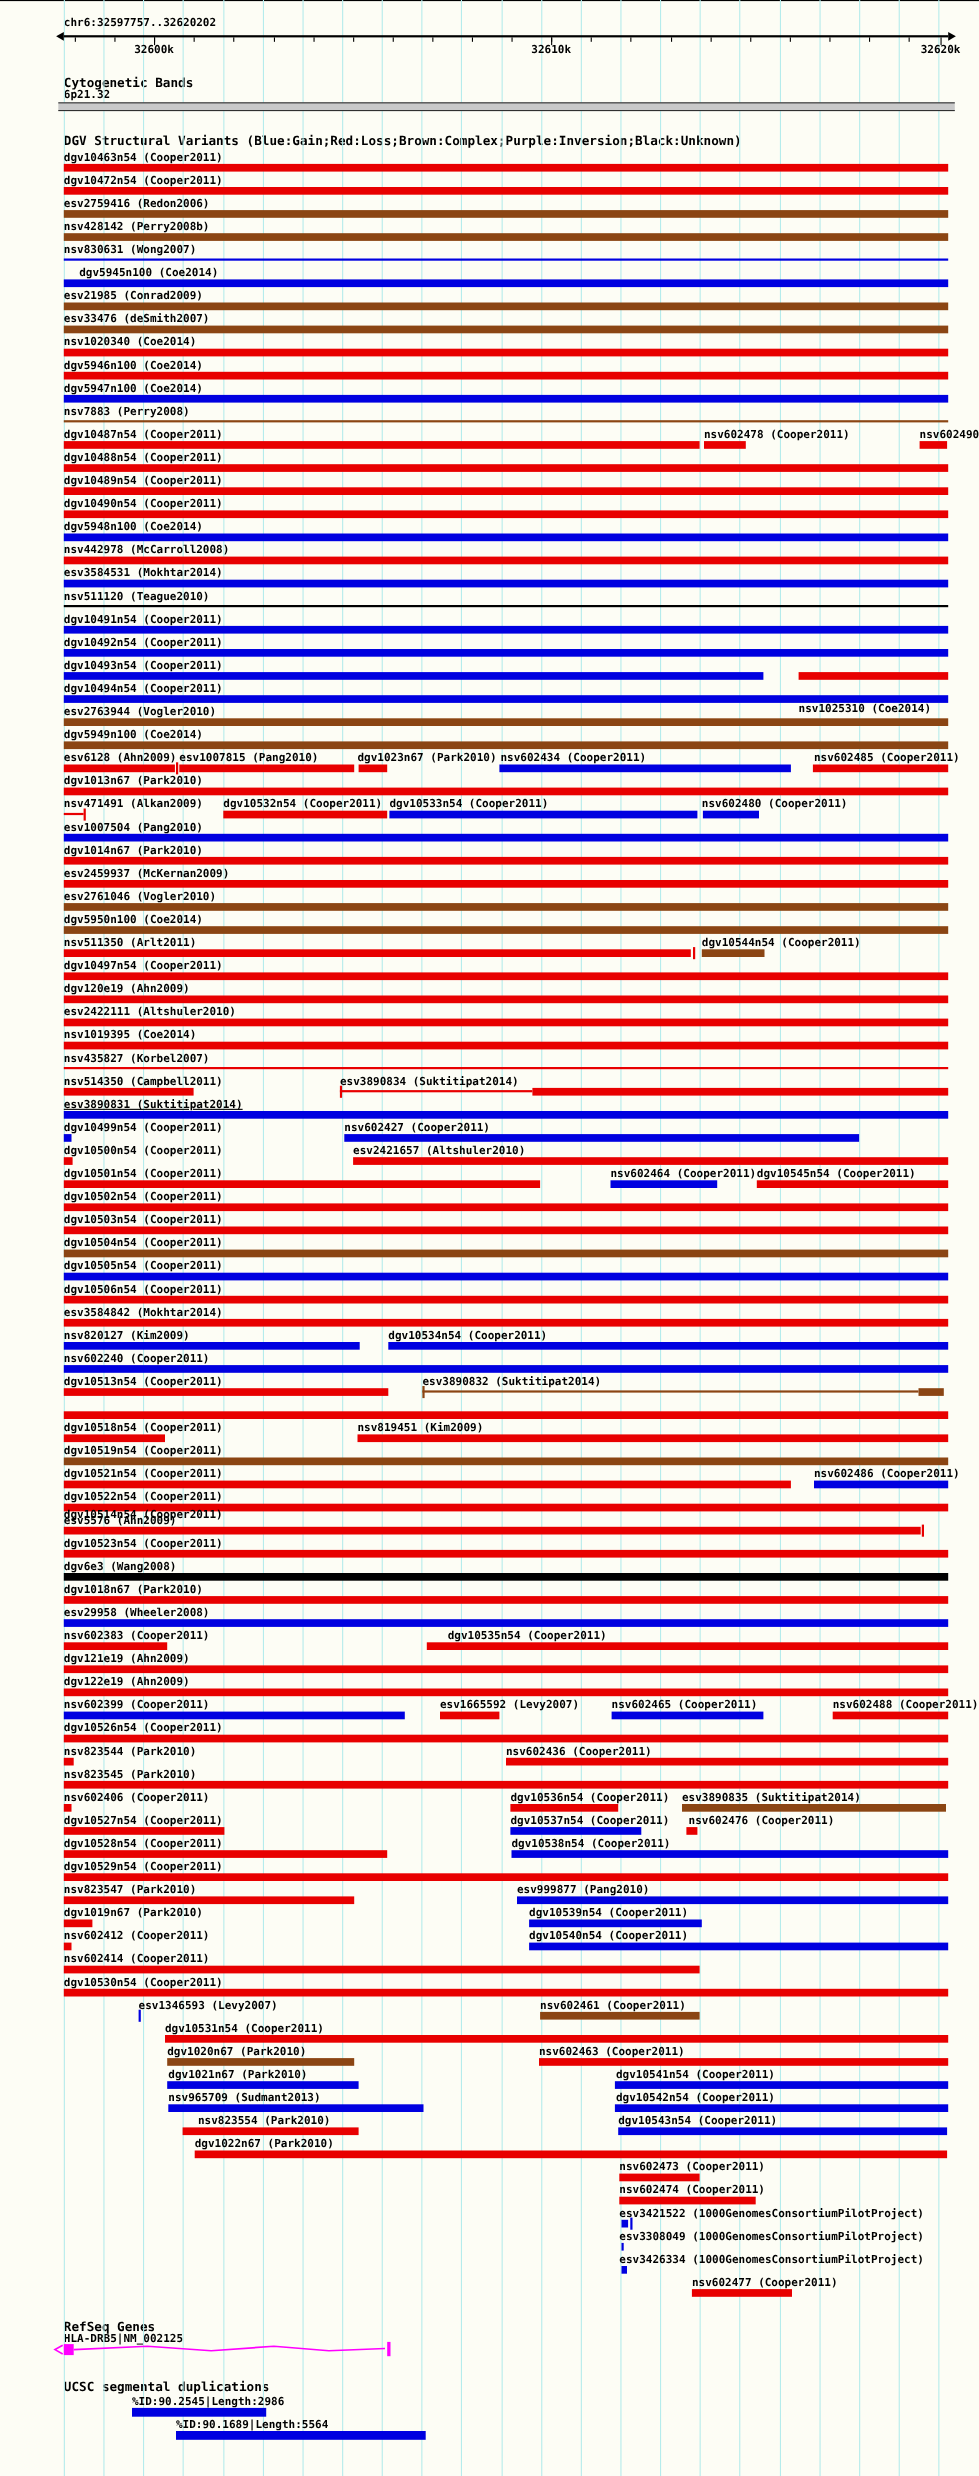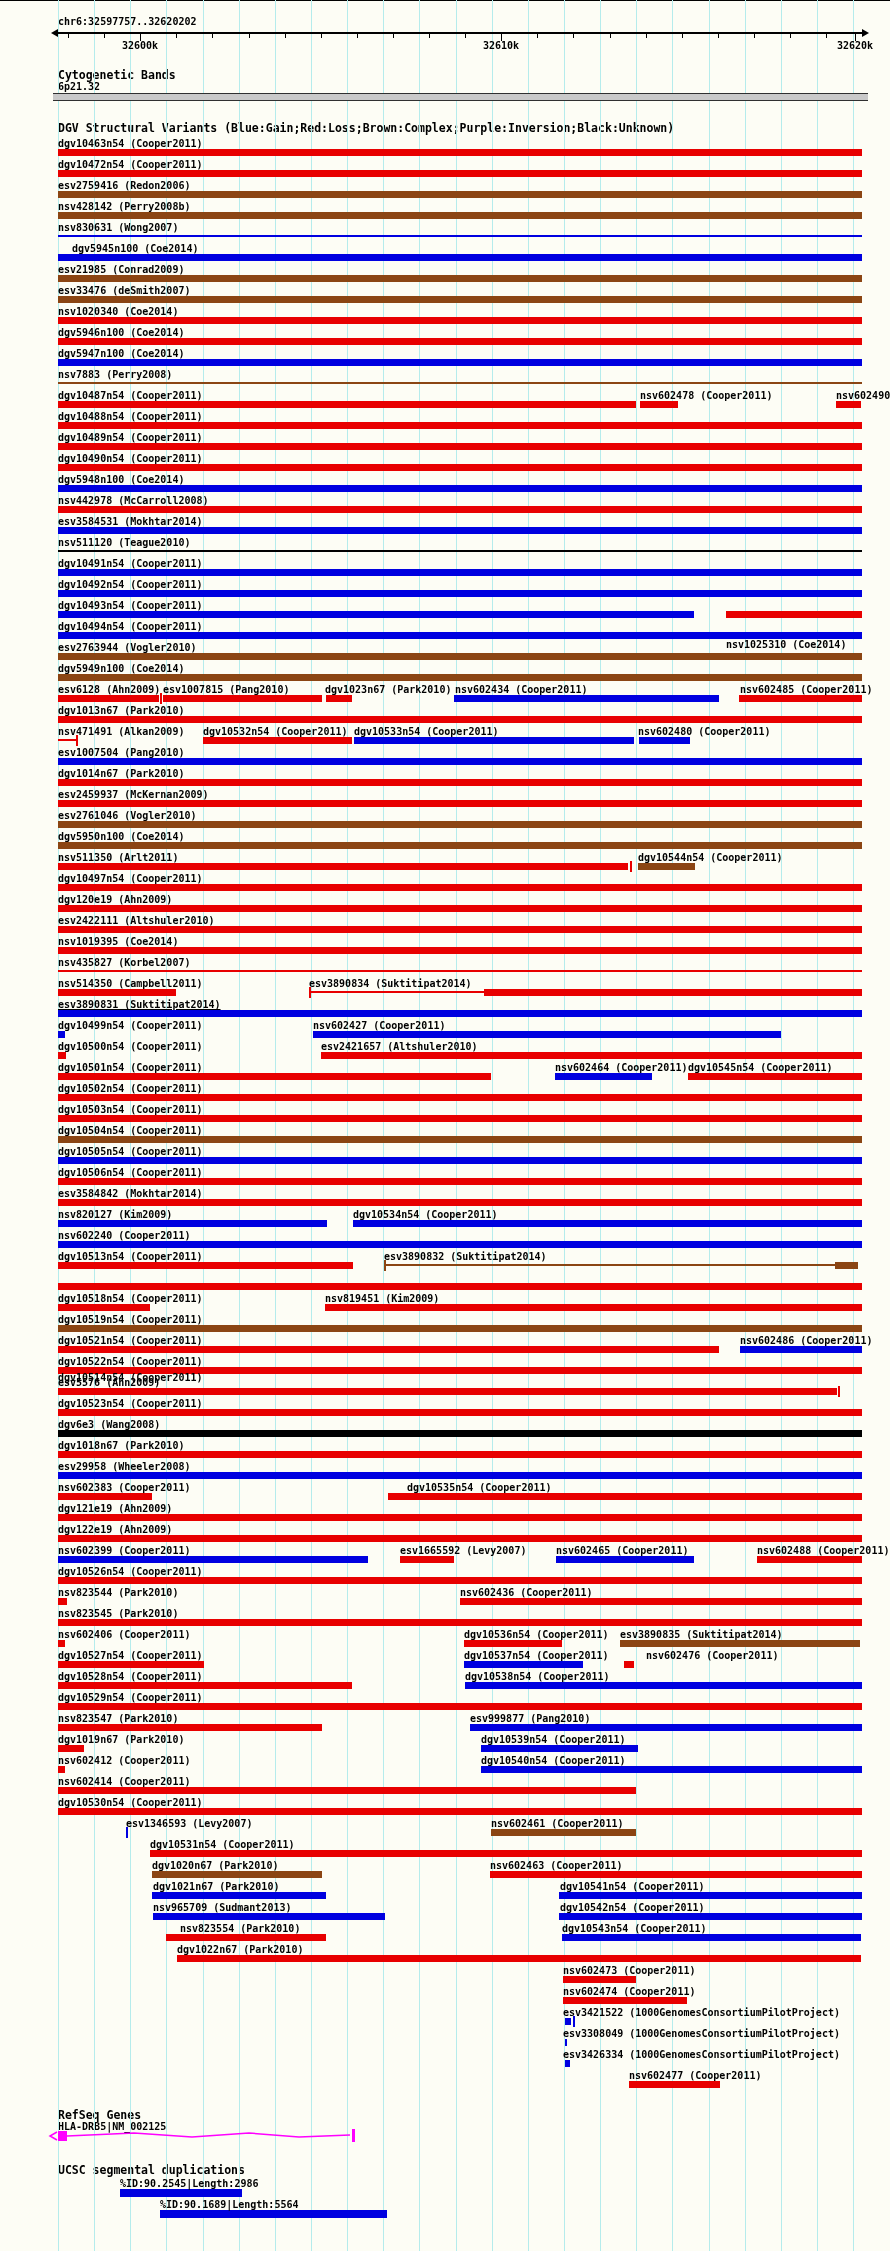--- a/index.html
+++ b/index.html
@@ -292,21 +292,21 @@
     <div class="txt" style="left: 58px; top: 1629px; z-index: 2;">nsv602406 (Cooper2011)</div>
     <div class="seg" style="left: 58px; top: 1640px; width: 7px; height: 7px; background: rgb(232, 0, 0); z-index: 1;"></div>
     <div class="txt" style="left: 464px; top: 1629px; z-index: 2;">dgv10536n54 (Cooper2011)</div>
     <div class="seg" style="left: 464px; top: 1640px; width: 98px; height: 7px; background: rgb(232, 0, 0); z-index: 1;"></div>
     <div class="txt" style="left: 620px; top: 1629px; z-index: 2;">esv3890835 (Suktitipat2014)</div>
     <div class="seg" style="left: 620px; top: 1640px; width: 240px; height: 7px; background: rgb(139, 69, 19); z-index: 1;"></div>
     <div class="txt" style="left: 58px; top: 1650px; z-index: 2;">dgv10527n54 (Cooper2011)</div>
     <div class="seg" style="left: 58px; top: 1661px; width: 146px; height: 7px; background: rgb(232, 0, 0); z-index: 1;"></div>
     <div class="txt" style="left: 464px; top: 1650px; z-index: 2;">dgv10537n54 (Cooper2011)</div>
     <div class="seg" style="left: 464px; top: 1661px; width: 119px; height: 7px; background: rgb(0, 0, 224); z-index: 1;"></div>
-    <div class="txt" style="left: 626px; top: 1650px; z-index: 2; margin-left: 20px;">nsv602476 (Cooper2011)</div>
+    <div class="txt" style="left: 626px; top: 1650px; z-index: 2;">nsv602476 (Cooper2011)</div>
     <div class="seg" style="left: 624px; top: 1661px; width: 10px; height: 7px; background: rgb(232, 0, 0); z-index: 1;"></div>
     <div class="txt" style="left: 58px; top: 1671px; z-index: 2;">dgv10528n54 (Cooper2011)</div>
     <div class="seg" style="left: 58px; top: 1682px; width: 294px; height: 7px; background: rgb(232, 0, 0); z-index: 1;"></div>
     <div class="txt" style="left: 465px; top: 1671px; z-index: 2; text-align: right;">dgv10538n54 (Cooper2011)</div>
     <div class="seg" style="left: 465px; top: 1682px; width: 397px; height: 7px; background: rgb(0, 0, 224); z-index: 1;"></div>
     <div class="txt" style="left: 58px; top: 1692px; z-index: 2;">dgv10529n54 (Cooper2011)</div>
     <div class="seg" style="left: 58px; top: 1703px; width: 804px; height: 7px; background: rgb(232, 0, 0); z-index: 1;"></div>
     <div class="txt" style="left: 58px; top: 1713px; z-index: 2;">nsv823547 (Park2010)</div>
     <div class="seg" style="left: 58px; top: 1724px; width: 264px; height: 7px; background: rgb(232, 0, 0); z-index: 1;"></div>
     <div class="txt" style="left: 470px; top: 1713px; z-index: 2;">esv999877 (Pang2010)</div>

